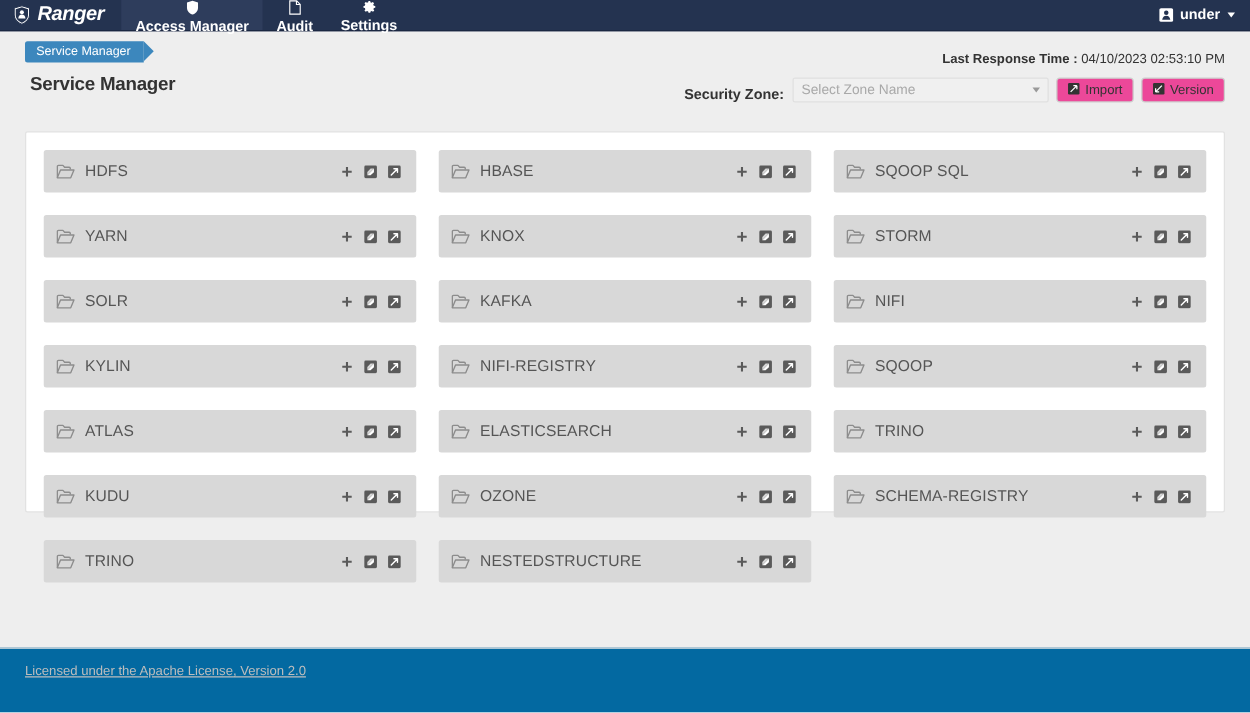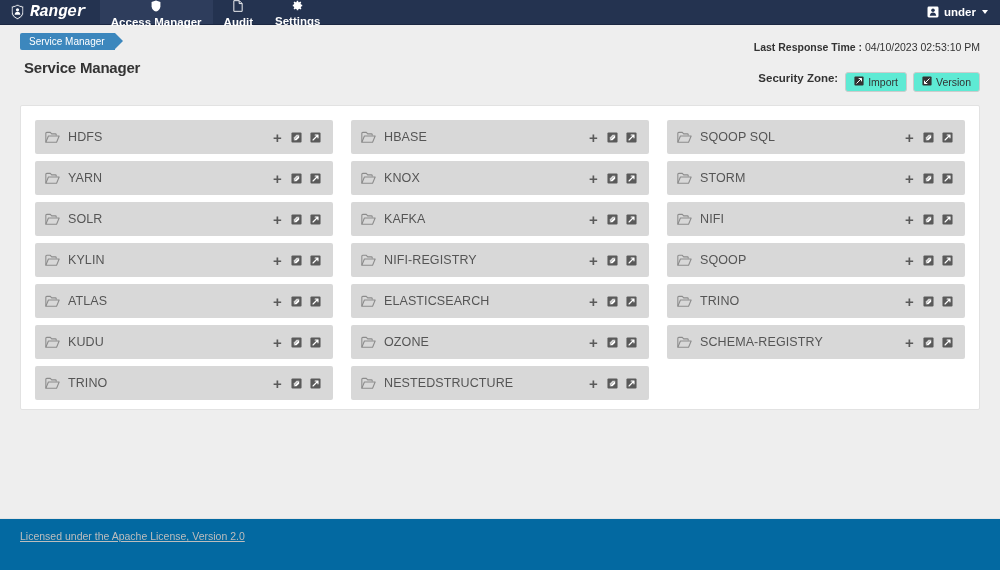--- a/index.html
+++ b/index.html
@@ -41,21 +41,21 @@
     height: 16px;
     flex: none;
   }
 
   .brand-text {
     color: #ffffff;
     font-size: 16px;
     font-style: italic;
     font-weight: bold;
     letter-spacing: -0.3px;
-    font-family: Liberation Mono, monospace;
+    font-family: Liberation Sans, sans-serif;
   }
 
   .nav-items {
     display: flex;
     align-items: stretch;
   }
 
   .nav-item {
     display: flex;
     align-items: center;
@@ -146,23 +146,23 @@
     font-size: 10.5px;
     color: #333;
     white-space: nowrap;
   }
   .last-response b { font-weight: bold; }
   .last-response span { font-weight: normal; }
 
   .zone-controls {
     position: absolute;
     right: 20px;
-    top: 21px;
-    display: flex;
-    align-items: flex-start;
+    top: 11px;
+    display: flex;
+    align-items: flex-end;
     gap: 6px;
   }
 
   .zone-label {
     font-size: 11.5px;
     font-weight: bold;
     color: #333;
     margin-right: 1px;
   }
 
@@ -184,21 +184,21 @@
   .zone-select .sel-caret {
     margin-left: auto;
     width: 0; height: 0;
     border-left: 3px solid transparent;
     border-right: 3px solid transparent;
     border-top: 4px solid #999;
   }
 
   .btn {
     height: 20px;
-    background: #5eead4;
+    background: #ec4899;
     border: 1px solid #cccccc;
     border-radius: 3px;
     display: flex;
     align-items: center;
     gap: 4px;
     padding: 0 8px;
     font-size: 10.5px;
     color: #333;
     cursor: pointer;
     white-space: nowrap;
@@ -216,21 +216,21 @@
 
   .columns {
     display: flex;
     gap: 18px;
   }
 
   .column {
     flex: 1;
     display: flex;
     flex-direction: column;
-    gap: 7px;
+    gap: 18px;
   }
 
   .service-card {
     background: #d8d8d8;
     border-radius: 2px;
     height: 34px;
     display: flex;
     align-items: center;
     padding: 0 12px 0 10px;
     cursor: pointer;
@@ -364,20 +364,24 @@
   <div class="page-title">Service Manager</div>
 
   <div class="last-response">
     <b>Last Response Time :</b>
     <span>04/10/2023 02:53:10 PM</span>
   </div>
 
   <div class="zone-controls">
     <span class="zone-label">Security Zone:</span>
 
+    <div class="zone-select">
+      <span>Select Zone Name</span>
+      <span class="sel-caret"></span>
+    </div>
 
     <div class="btn">
       <span>
         <svg width="10" height="10" viewBox="0 0 12 12">
           <rect x="0.5" y="0.5" width="11" height="11" rx="1.2" fill="#333"></rect>
           <path d="M3 9 L9 3 M9 3 H5.6 M9 3 V6.4" stroke="#ffffff" stroke-width="1.2" fill="none"></path>
         </svg>
       </span>
       <span>Import</span>
     </div>

